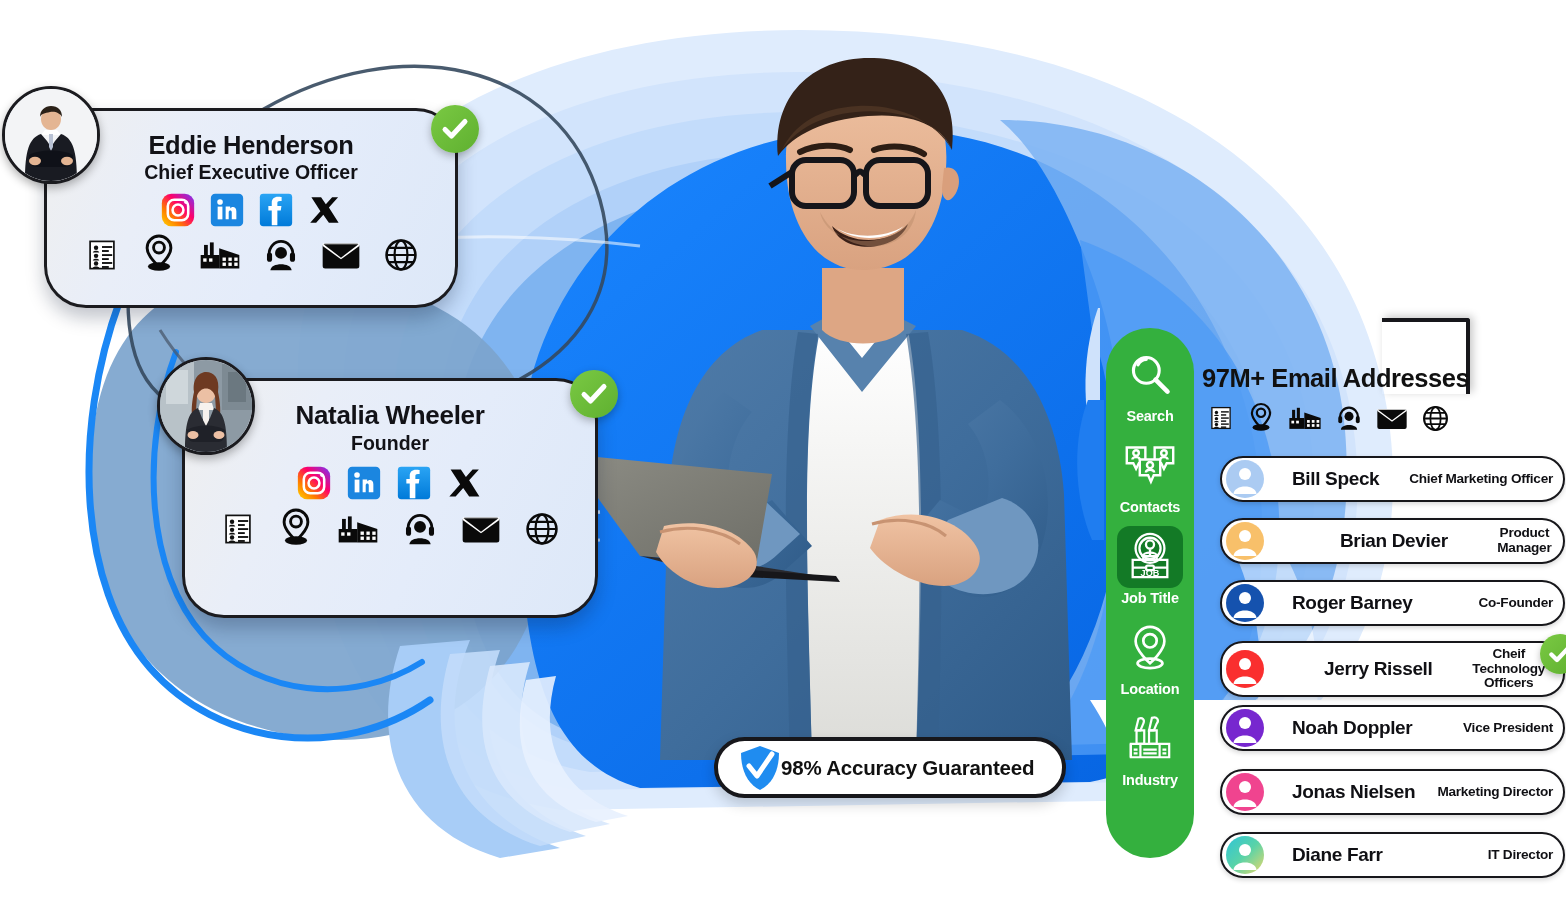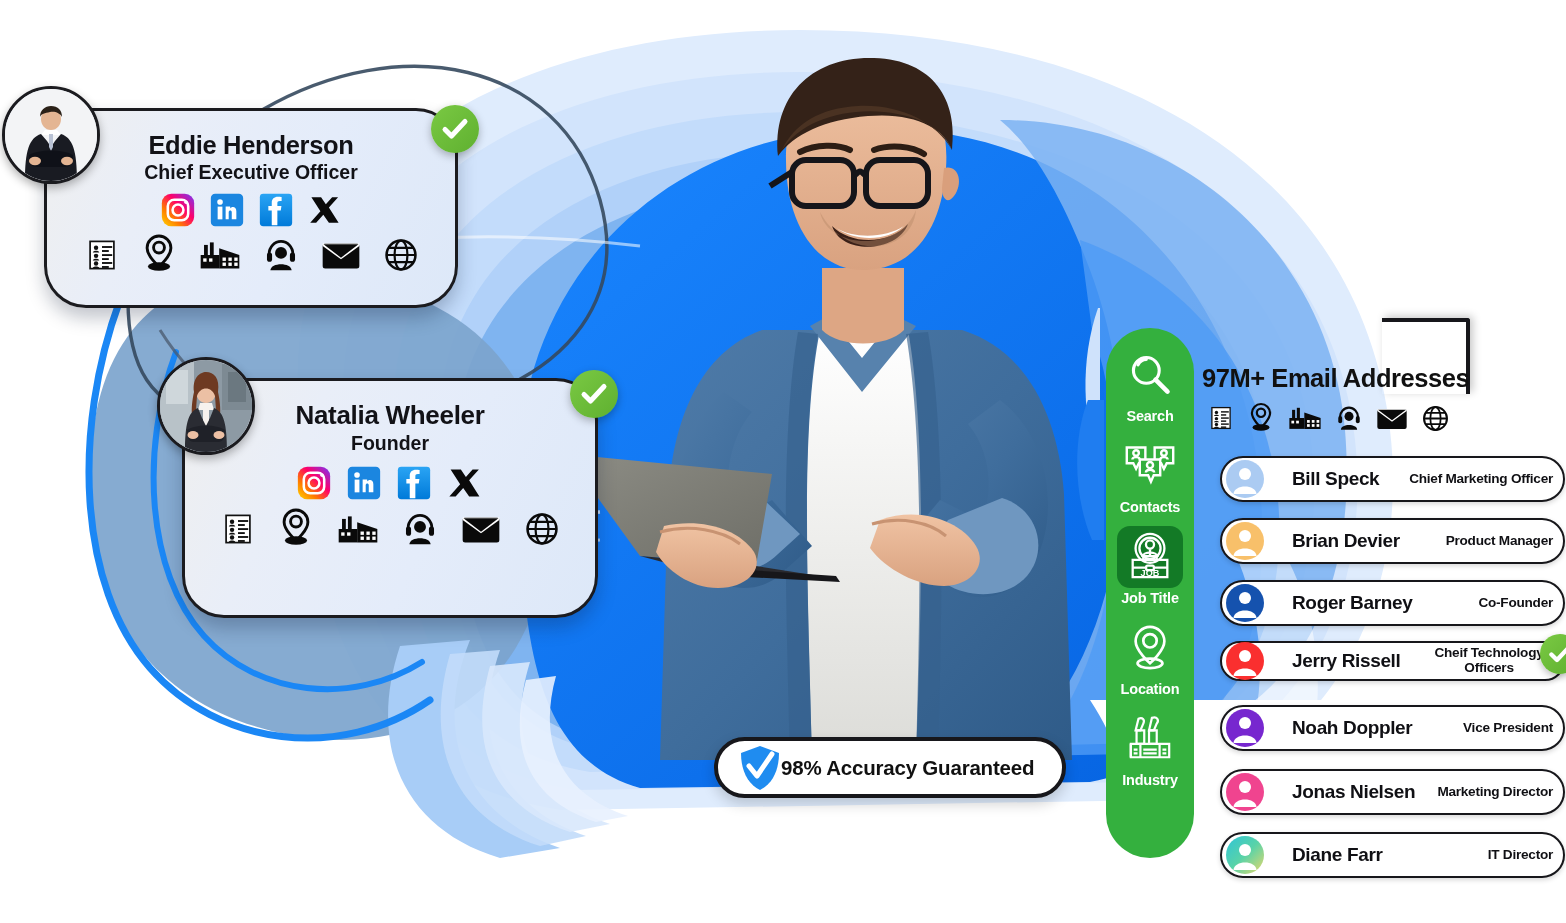--- a/index.html
+++ b/index.html
@@ -691,41 +691,41 @@
   <div class="lead-row" style="top:456px;">
     <span class="lead-av" style="background:#abcbf2;">
       <svg width="38" height="38" viewBox="0 0 38 38">
           <circle cx="19" cy="14" r="6" fill="#fff"></circle>
           <path d="M7.5,34 C8,24 30,24 30.5,34 Z" fill="#fff"></path>
         </svg></span>
     <span class="lead-name">Bill Speck</span>
     <span class="lead-title">Chief Marketing Officer</span>
   </div>
 
-  <div class="lead-row" style="top:518px;">
+  <div class="lead-row" style="top:518px;gap:48px;">
     <span class="lead-av" style="background:#f8c06a;">
       <svg width="38" height="38" viewBox="0 0 38 38">
           <circle cx="19" cy="14" r="6" fill="#fff"></circle>
           <path d="M7.5,34 C8,24 30,24 30.5,34 Z" fill="#fff"></path>
         </svg></span>
     <span class="lead-name">Brian Devier</span>
     <span class="lead-title">Product Manager</span>
   </div>
 
   <div class="lead-row" style="top:580px;">
     <span class="lead-av" style="background:#1552ae;">
       <svg width="38" height="38" viewBox="0 0 38 38">
           <circle cx="19" cy="14" r="6" fill="#fff"></circle>
           <path d="M7.5,34 C8,24 30,24 30.5,34 Z" fill="#fff"></path>
         </svg></span>
     <span class="lead-name">Roger Barney</span>
     <span class="lead-title">Co-Founder</span>
   </div>
 
-  <div class="lead-row two-line" style="top:641px;height:40px;">
+  <div class="lead-row two-line" style="top:641px;height:56px;gap:32px;">
     <span class="lead-av" style="background:#fa2f2f;">
       <svg width="38" height="38" viewBox="0 0 38 38">
           <circle cx="19" cy="14" r="6" fill="#fff"></circle>
           <path d="M7.5,34 C8,24 30,24 30.5,34 Z" fill="#fff"></path>
         </svg></span>
     <span class="lead-name">Jerry Rissell</span>
     <span class="lead-title">Cheif Technology Officers</span>
   </div>
 
   <div id="lead-check">

